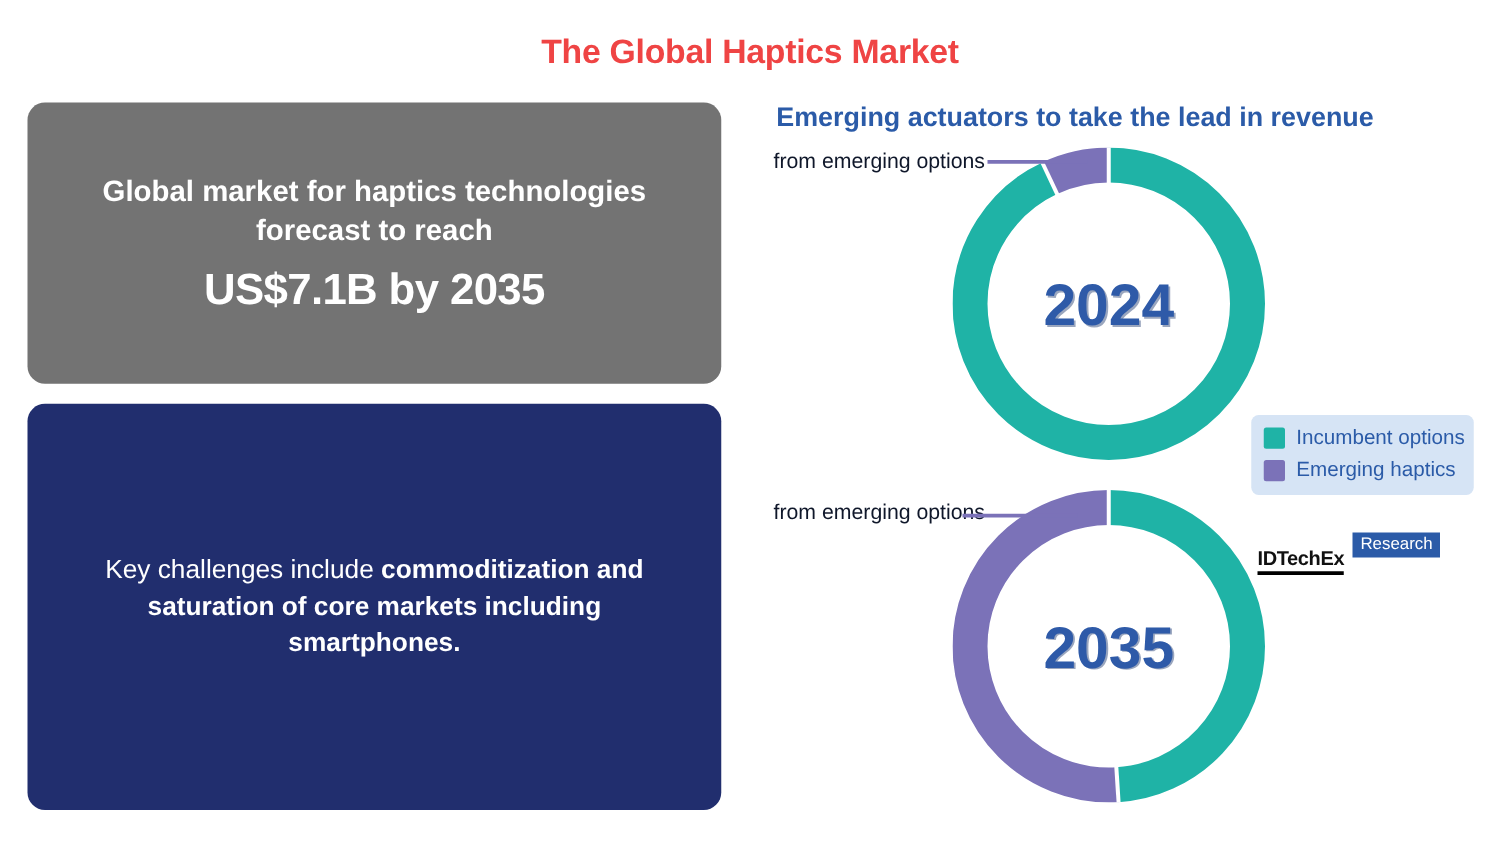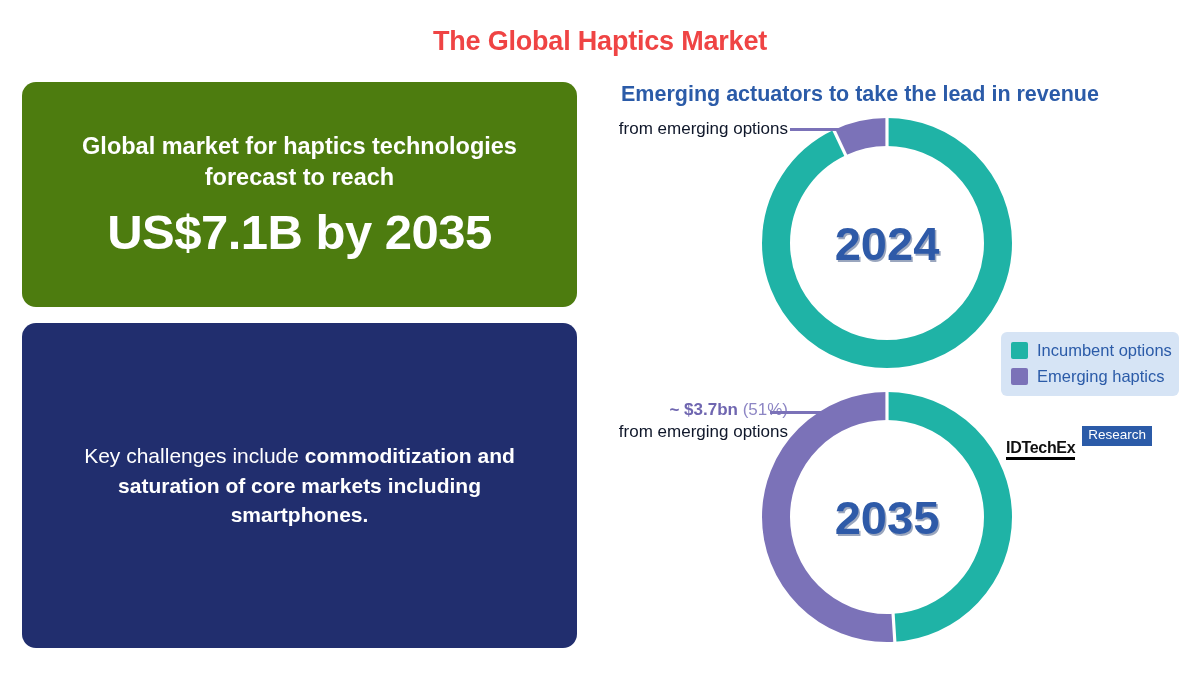--- a/index.html
+++ b/index.html
@@ -37,35 +37,35 @@
     box-sizing: border-box;
     color: #ffffff;
     text-align: center;
   }
 
   .card-highlight {
     left: 22px;
     top: 82px;
     width: 555px;
     height: 225px;
-    background: #4d7c0f;
+    background: #737373;
     display: flex;
     flex-direction: column;
     align-items: center;
     justify-content: center;
     padding: 0 34px;
   }
   .card-highlight .lede {
     font-size: 23.5px;
     font-weight: bold;
     line-height: 1.33;
     margin-bottom: 14px;
   }
   .card-highlight .figure {
-    font-size: 49px;
+    font-size: 35px;
     font-weight: bold;
     line-height: 1.05;
     letter-spacing: -0.5px;
   }
 
   .card-detail {
     left: 22px;
     top: 323px;
     width: 555px;
     height: 325px;
@@ -249,24 +249,20 @@
   </svg>
   <div class="donut-label">2035</div>
 </div>
 
 <div class="callout callout-2024">
   <div class="line2">from emerging options</div>
 </div>
 <div class="leader leader-2024"></div>
 
 <div class="callout callout-2035">
-  <div class="line1">
-    <b>~ $3.7bn</b>
-    <span class="pct">(51%)</span>
-  </div>
   <div class="line2">from emerging options</div>
 </div>
 <div class="leader leader-2035"></div>
 
 <div class="legend">
   <div class="legend-row">
     <span class="legend-swatch" style="background: rgb(31, 179, 166);"></span>
     <span class="legend-text">Incumbent options</span>
   </div>
   <div class="legend-row">

